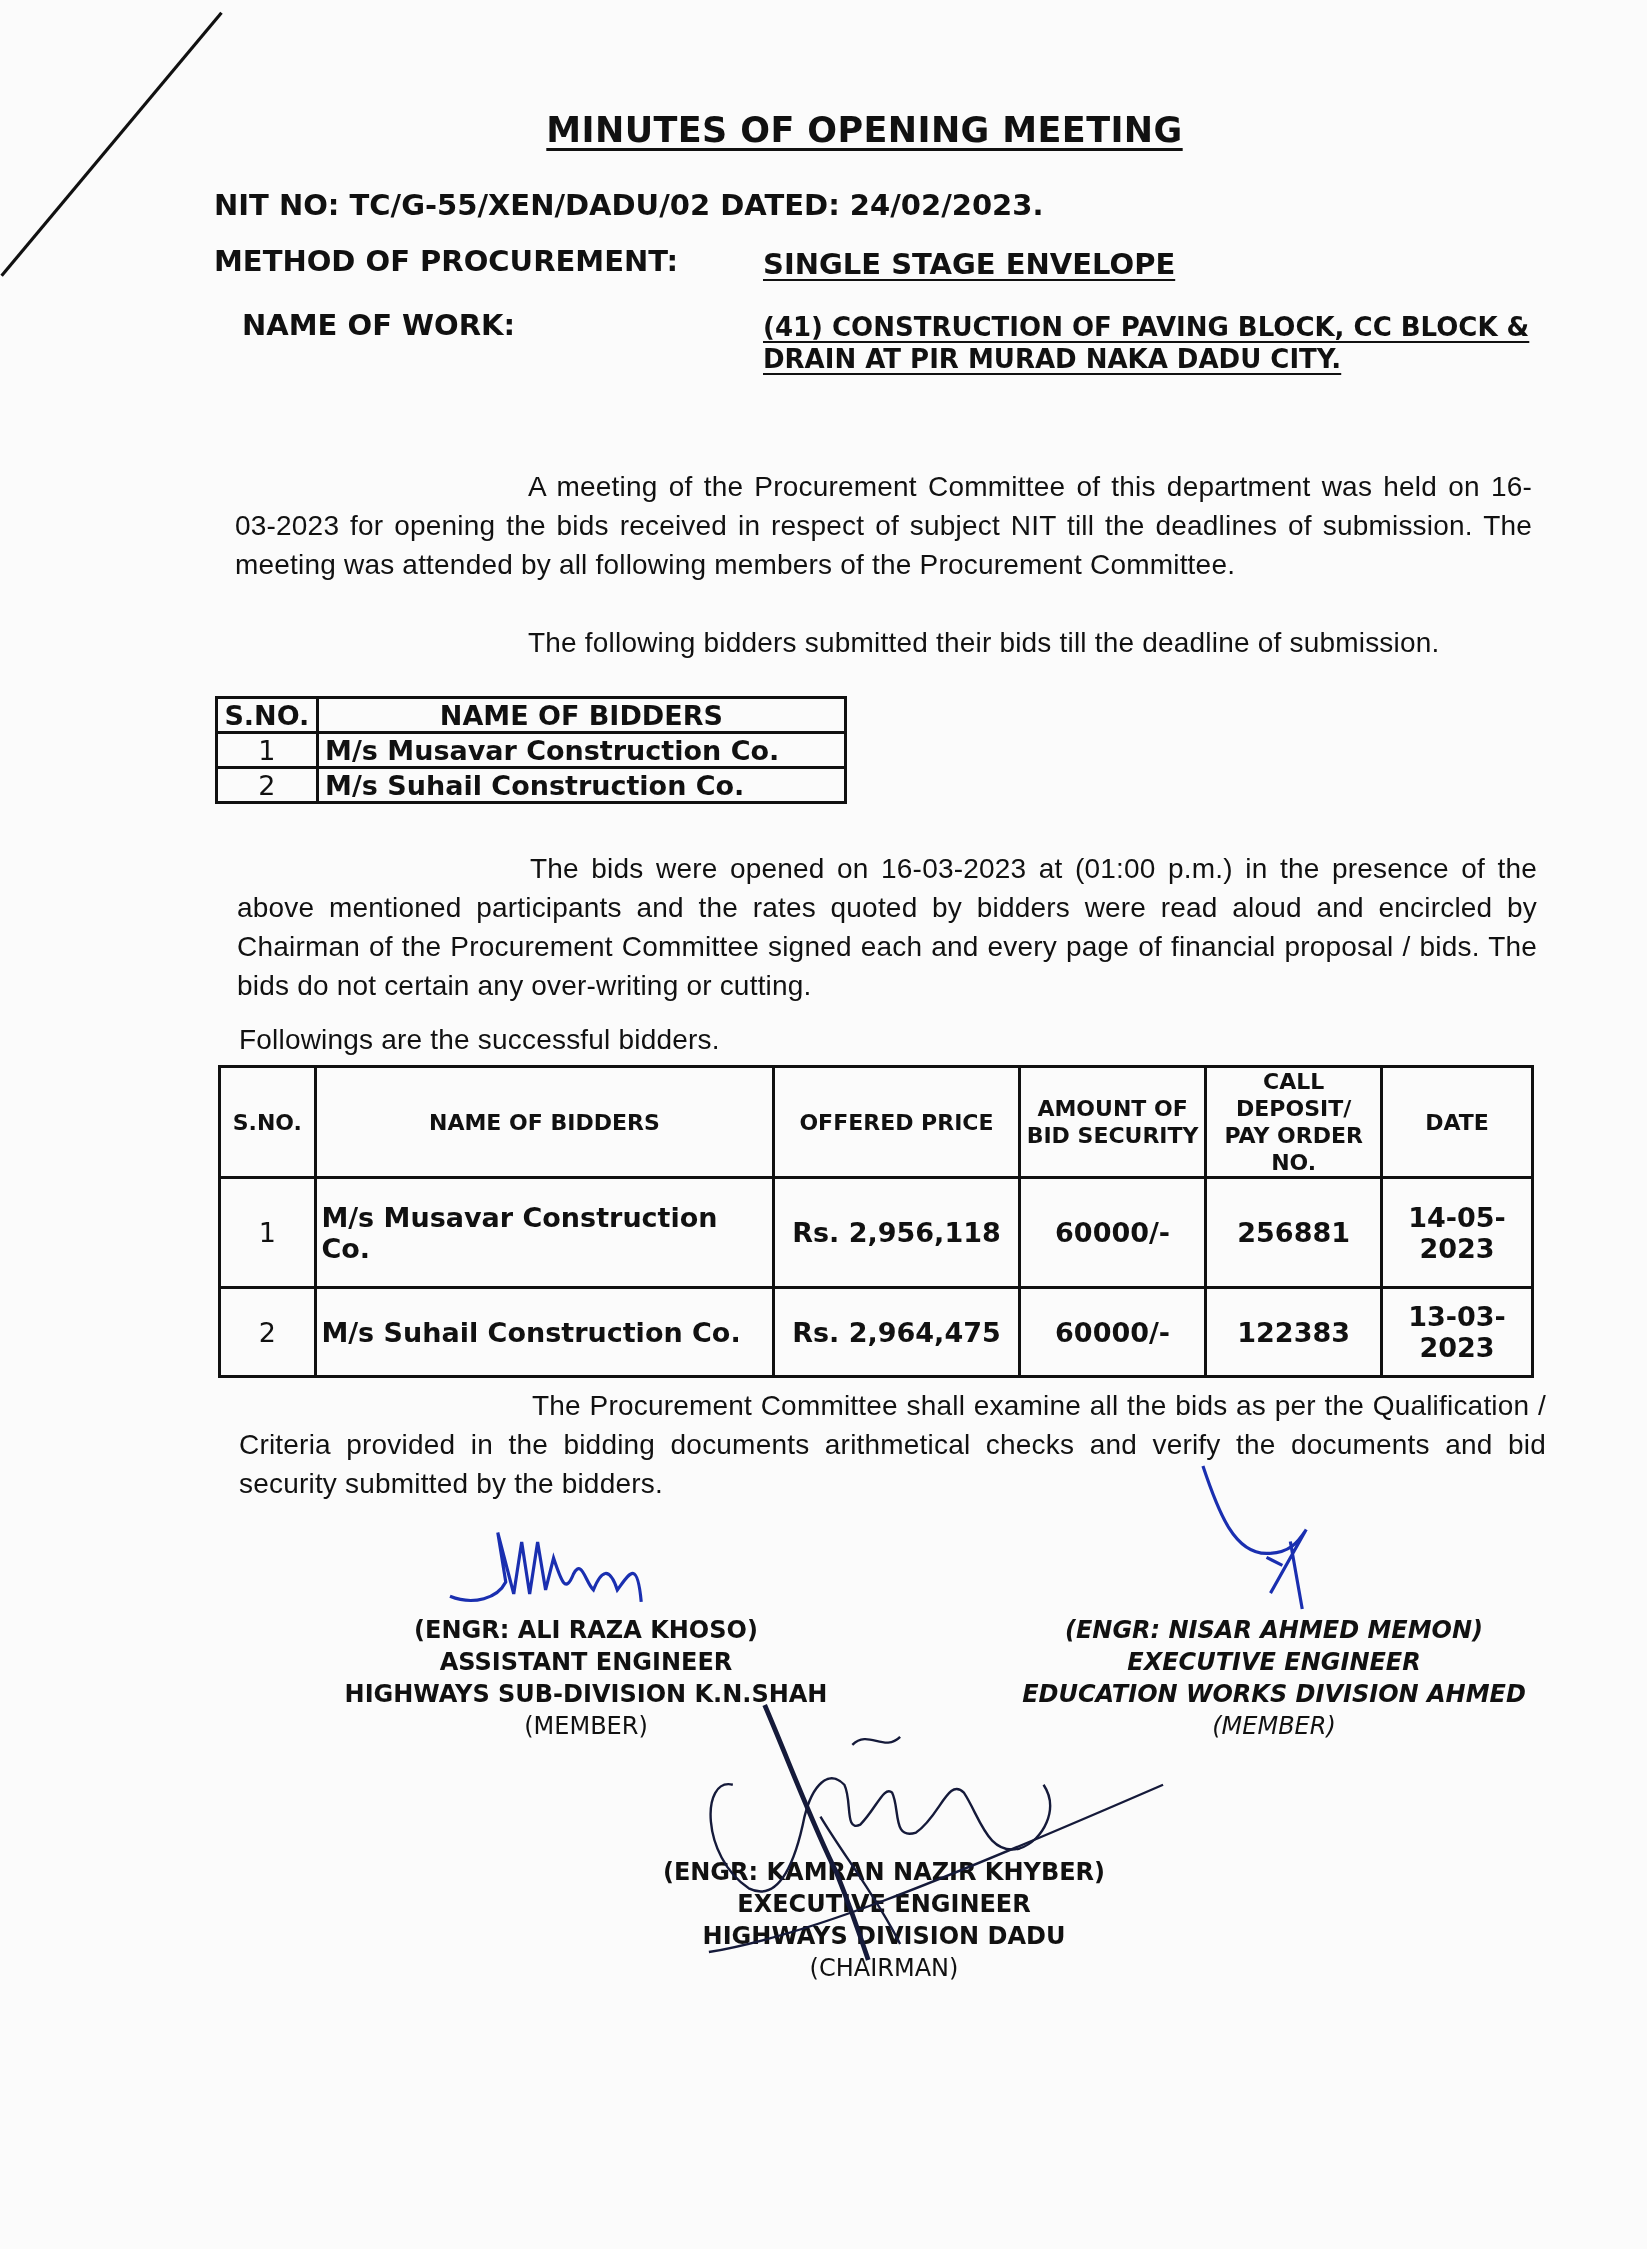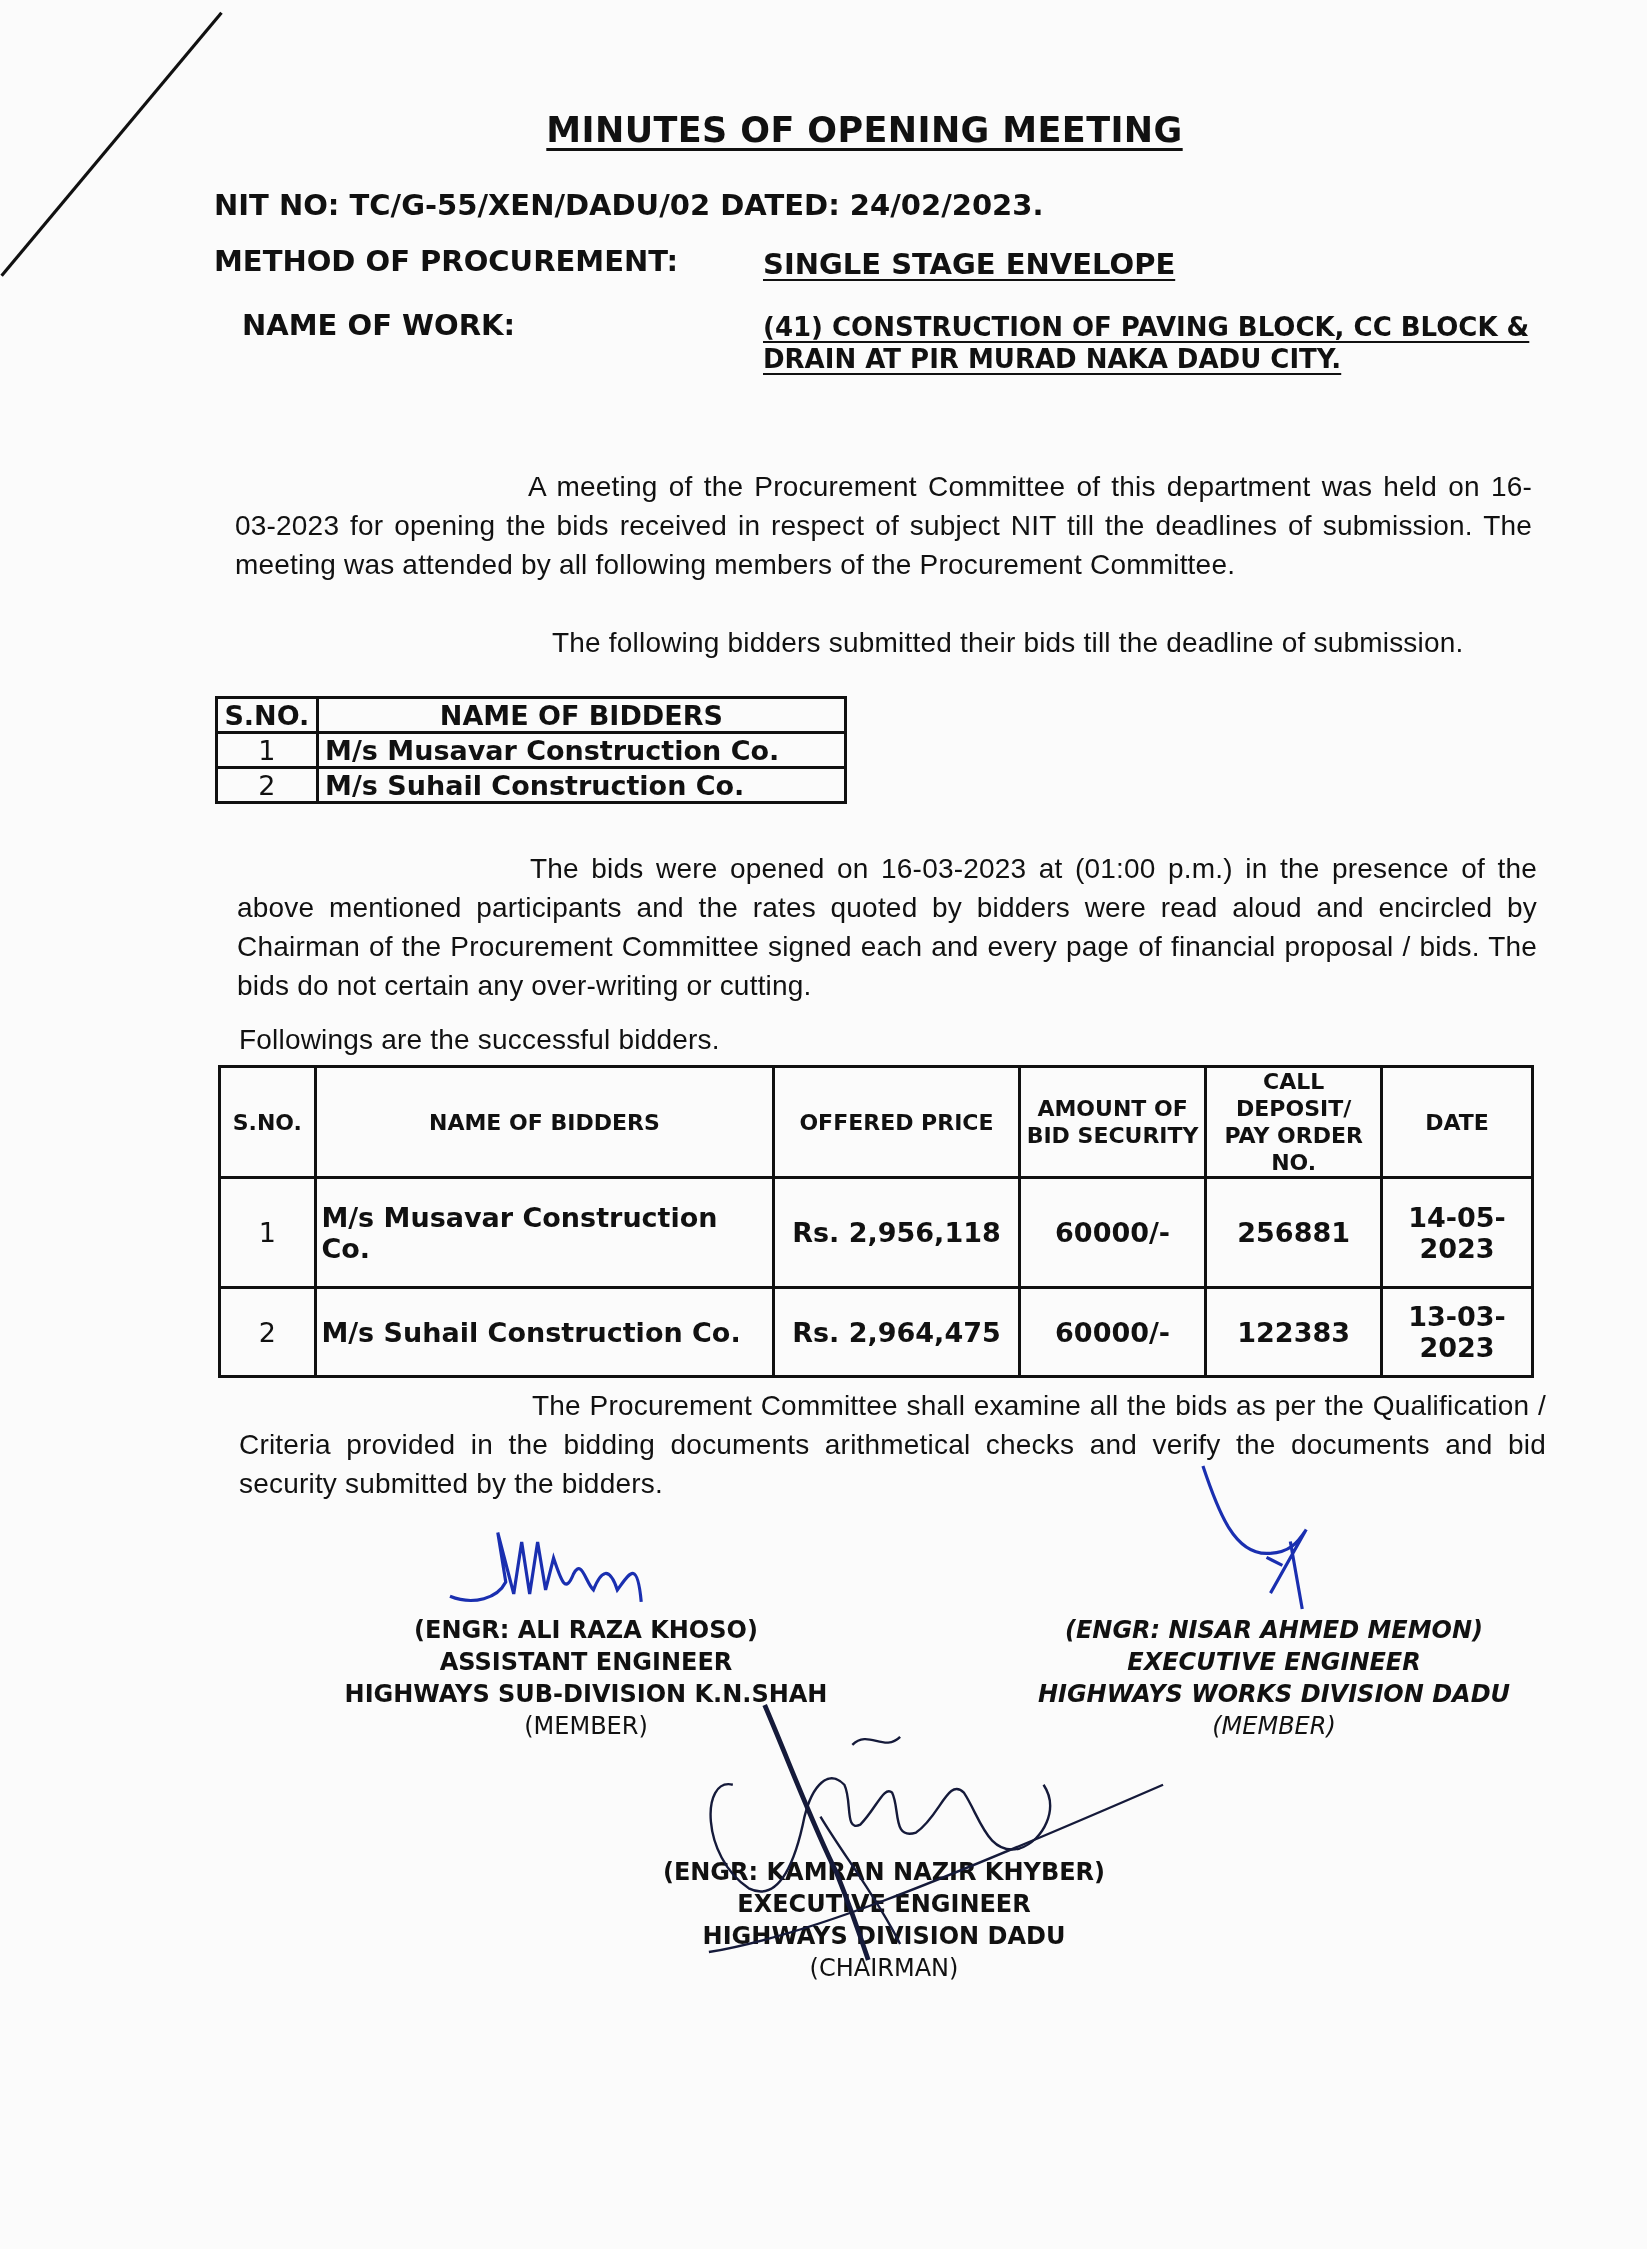--- a/index.html
+++ b/index.html
@@ -47,21 +47,21 @@
 
 <div class="abs hdr" style="left:214px;top:244px;">METHOD OF PROCUREMENT:</div>
 <div class="abs hdr u" style="left:763px;top:247px;">SINGLE STAGE ENVELOPE</div>
 
 <div class="abs hdr" style="left:214px;top:308px;margin-left:28px;">NAME OF WORK:</div>
 <div class="abs hdr u" style="left:763px;top:312px;font-size:26px;">(41) CONSTRUCTION OF PAVING BLOCK, CC BLOCK &amp;</div>
 <div class="abs hdr u" style="left:763px;top:344px;font-size:26px;">DRAIN AT PIR MURAD NAKA DADU CITY.</div>
 
 <div class="abs para" style="left:219px;top:467px;width:1297px;"><span class="indent"></span><span>A meeting of the Procurement Committee of this department was held on 16-03-2023 for opening the bids received in respect of subject NIT till the deadlines of submission. The meeting was attended by all following members of the Procurement Committee.</span></div>
 
-<div class="abs para" style="left:536px;top:623px;">The following bidders submitted their bids till the deadline of submission.</div>
+<div class="abs para" style="left:512px;top:623px;">The following bidders submitted their bids till the deadline of submission.</div>
 
 <table class="abs t1" style="left:215px;top:696px;width:632px;">
   <tbody>
       <tr>
     <th style="width:80px">S.NO.</th>
     <th>NAME OF BIDDERS</th>
   </tr>
   <tr>
     <td style="text-align:center;font-weight:normal">1</td>
     <td>M/s Musavar Construction Co.</td>
@@ -119,21 +119,21 @@
 <div class="abs sig-block" style="left:319px;width:534px;top:1614px;">
   <div>(ENGR: ALI RAZA KHOSO)</div>
   <div>ASSISTANT ENGINEER</div>
   <div>HIGHWAYS SUB-DIVISION K.N.SHAH</div>
   <div class="role">(MEMBER)</div>
 </div>
 
 <div class="abs sig-block" style="left:1007px;width:534px;top:1614px;font-style:italic;">
   <div>(ENGR: NISAR AHMED MEMON)</div>
   <div>EXECUTIVE ENGINEER</div>
-  <div>HIGHWAYS WORKS DIVISION DADU</div>
+  <div>EDUCATION WORKS DIVISION AHMED</div>
   <div class="role">(MEMBER)</div>
 </div>
 
 <div class="abs sig-block" style="left:613px;width:542px;top:1856px;">
   <div>(ENGR: KAMRAN NAZIR KHYBER)</div>
   <div>EXECUTIVE ENGINEER</div>
   <div>HIGHWAYS DIVISION DADU</div>
   <div class="role">(CHAIRMAN)</div>
 </div>
 

